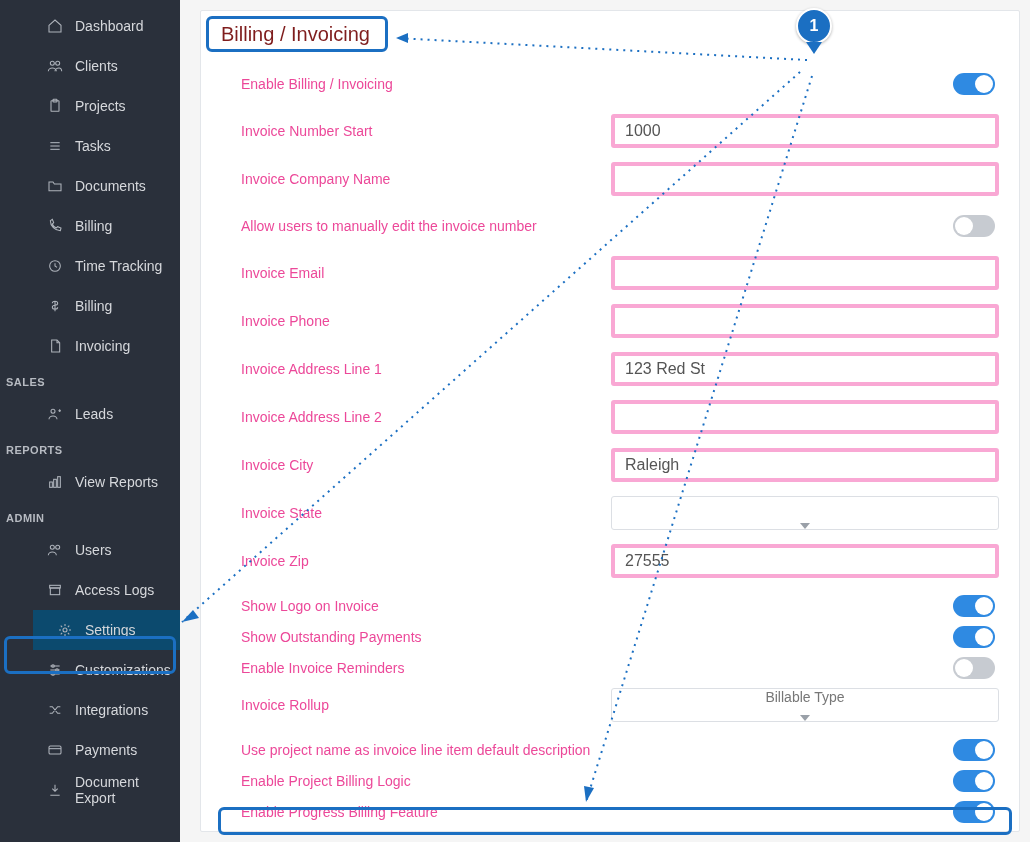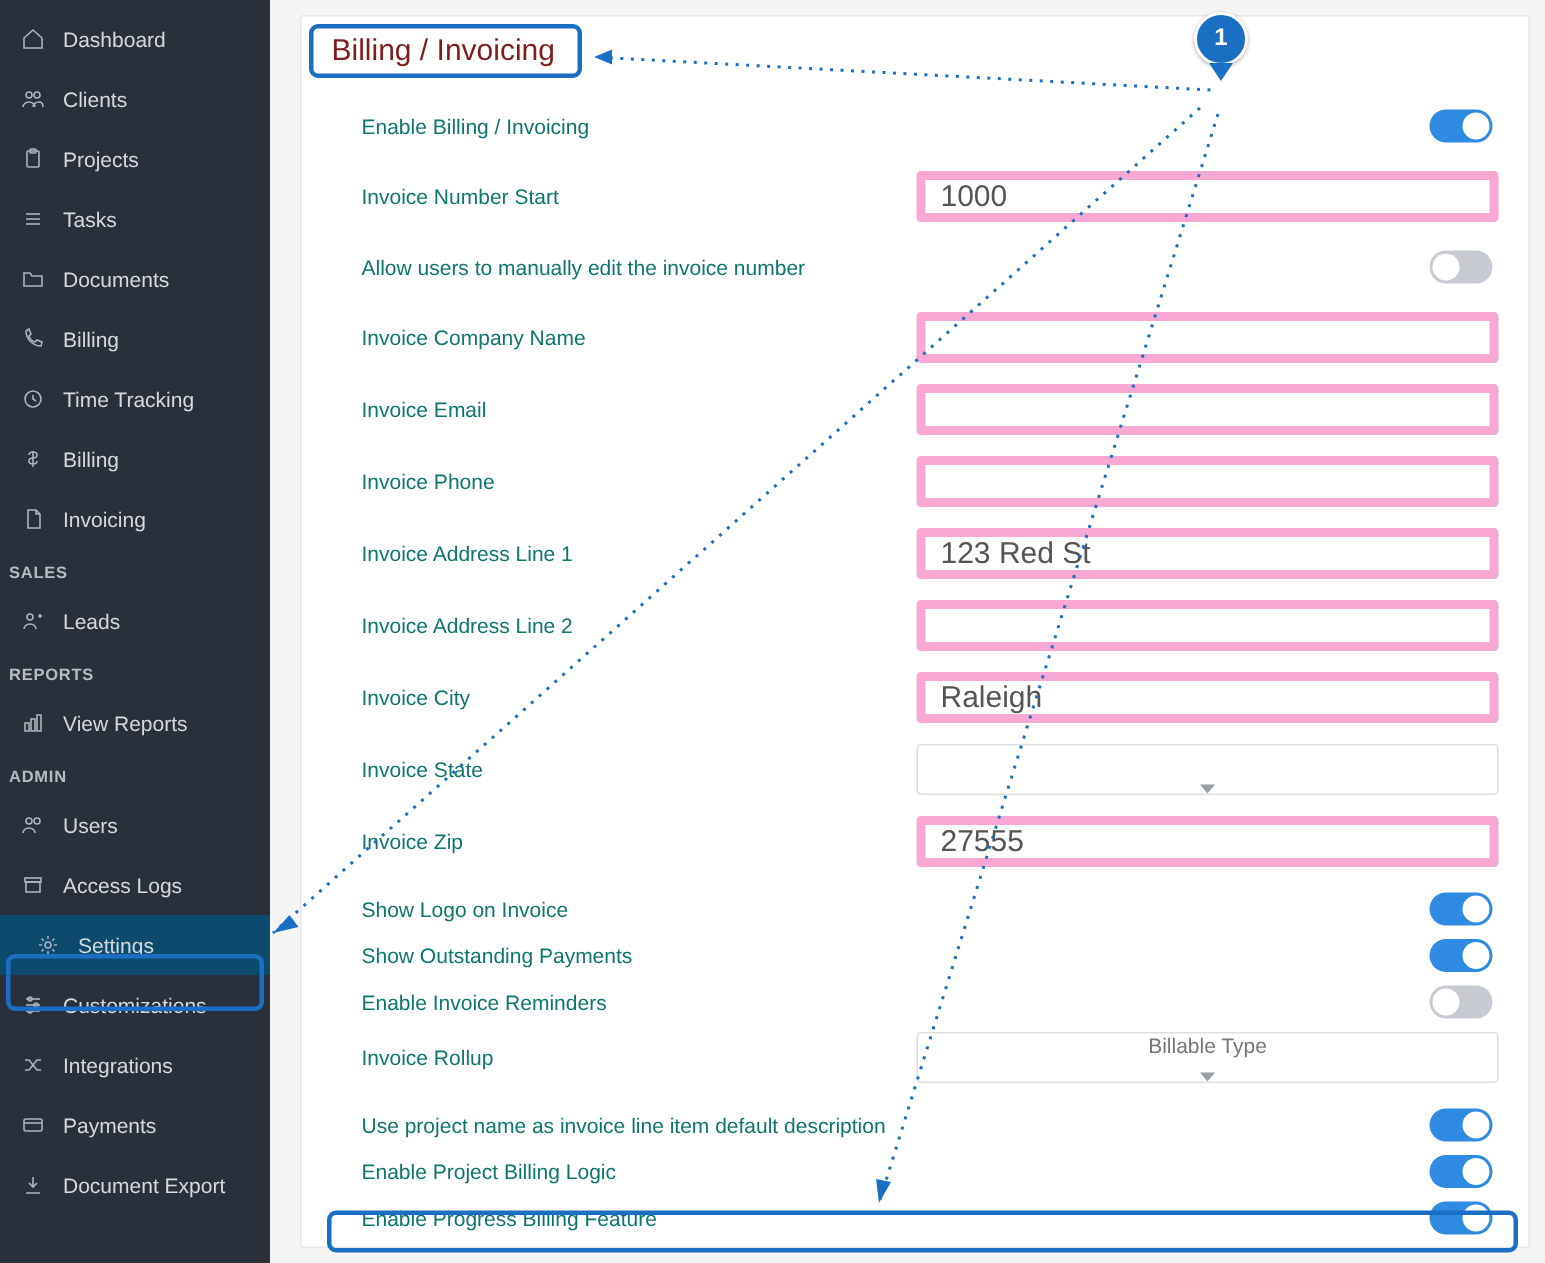--- a/index.html
+++ b/index.html
@@ -1,36 +1,36 @@
 <!DOCTYPE html>
 <html><head>
 <meta charset="utf-8">
 <style>
   * { box-sizing: border-box; margin: 0; padding: 0; }
   html, body { width: 1030px; height: 842px; font-family: "Segoe UI", Arial, sans-serif; font-size: 14px; color: #333; overflow: hidden; background: #f5f5f5; }
   .app { display: flex; width: 100%; height: 100%; }
 
   .sidebar { width: 180px; background: #2a303b; color: #d0d3d8; display: flex; flex-direction: column; padding-top: 6px; font-size: 14px; }
-  .sidebar .item { display: flex; align-items: center; gap: 12px; height: 40px; padding: 0 14px; cursor: pointer; color: #d6d8dc; }
+  .sidebar .item { display: flex; align-items: center; gap: 12px; height: 40px; padding: 0 14px; cursor: pointer; color: #d6d8dc; margin-left: 33px; }
   .sidebar .item.active { background: #0c4a6e; padding-left: 24px; }
   .sidebar .section-header { font-size: 11px; font-weight: 700; letter-spacing: 0.5px; color: #b7bbc2; padding: 10px 14px 6px 6px; text-transform: uppercase; }
   .sidebar .icon { width: 16px; height: 16px; display: inline-flex; align-items: center; justify-content: center; color: #aeb3bb; flex-shrink:0;}
   .sidebar svg { width: 16px; height: 16px; stroke: currentColor; fill: none; stroke-width: 1.6; }
 
   .content-wrap { flex: 1; padding: 10px 10px 10px 20px; overflow: hidden; position: relative;}
   .panel { background: #fff; border: 1px solid #e3e6ea; border-radius: 2px; height: 100%; padding: 0 20px 20px 20px; position: relative; }
 
   .page-title { font-size: 20px; font-weight: 400; color: #7f1d1d; padding: 12px 6px; margin-left: -6px; display: inline-block;}
 
   .form { margin-top: 10px; }
   .row { display: flex; align-items: center; min-height: 32px; margin-bottom: 14px; padding-left: 20px;}
   .row.tight { margin-bottom: 3px; min-height: 28px; gap: 45px;}
-  .row .label { flex: 0 0 370px; color: #0f766e; font-size: 14px; }
+  .row .label { flex: 0 0 370px; color: #ec4899; font-size: 14px; }
   .row .control { flex: 1; display: flex; align-items: center; }
-  .row .control input[type=text] { width: 100%; height: 34px; border: 6px solid #f9a8d4; border-radius: 3px; padding: 0 10px; font-size: 20px; color: #555; background:#fff;}
+  .row .control input[type=text] { width: 100%; height: 34px; border: 4px solid #f9a8d4; border-radius: 3px; padding: 0 10px; font-size: 16px; color: #555; background:#fff;}
   .row .control .select { width: 100%; height: 34px; border: 1px solid #dcdfe4; border-radius: 3px; padding: 0 10px; font-size: 14px; color: #777; display:flex; align-items:center; justify-content:space-between; background:#fff;flex-direction:column;}
   .row .toggle-slot { flex: 1; display: flex; justify-content: flex-end; align-items: center; padding-right: 4px; }
 
   .toggle { width: 42px; height: 22px; border-radius: 11px; position: relative; cursor: pointer; }
   .toggle.on { background: #2f8ae2; }
   .toggle.off { background: #c7cbd1; }
   .toggle .knob { position: absolute; top: 2px; width: 18px; height: 18px; border-radius: 50%; background: #fff; }
   .toggle.on .knob { right: 2px; }
   .toggle.off .knob { left: 2px; }
 
@@ -240,32 +240,32 @@
         </div>
 
         <div class="row">
           <div class="label">Invoice Number Start</div>
           <div class="control">
               <input type="text" value="1000" style="">
             </div>
         </div>
 
         <div class="row">
+          <div class="label">Invoice Company Name</div>
+          <div class="control">
+              <input type="text" value="" style="">
+            </div>
+        </div>
+
+        <div class="row">
           <div class="label">Allow users to manually edit the invoice number</div>
           <div class="toggle-slot">
               <div class="toggle off">
                 <div class="knob"></div>
               </div>
-            </div>
-        </div>
-
-        <div class="row">
-          <div class="label">Invoice Company Name</div>
-          <div class="control">
-              <input type="text" value="" style="">
             </div>
         </div>
 
         <div class="row">
           <div class="label">Invoice Email</div>
           <div class="control">
               <input type="text" value="" style="">
             </div>
         </div>
 

